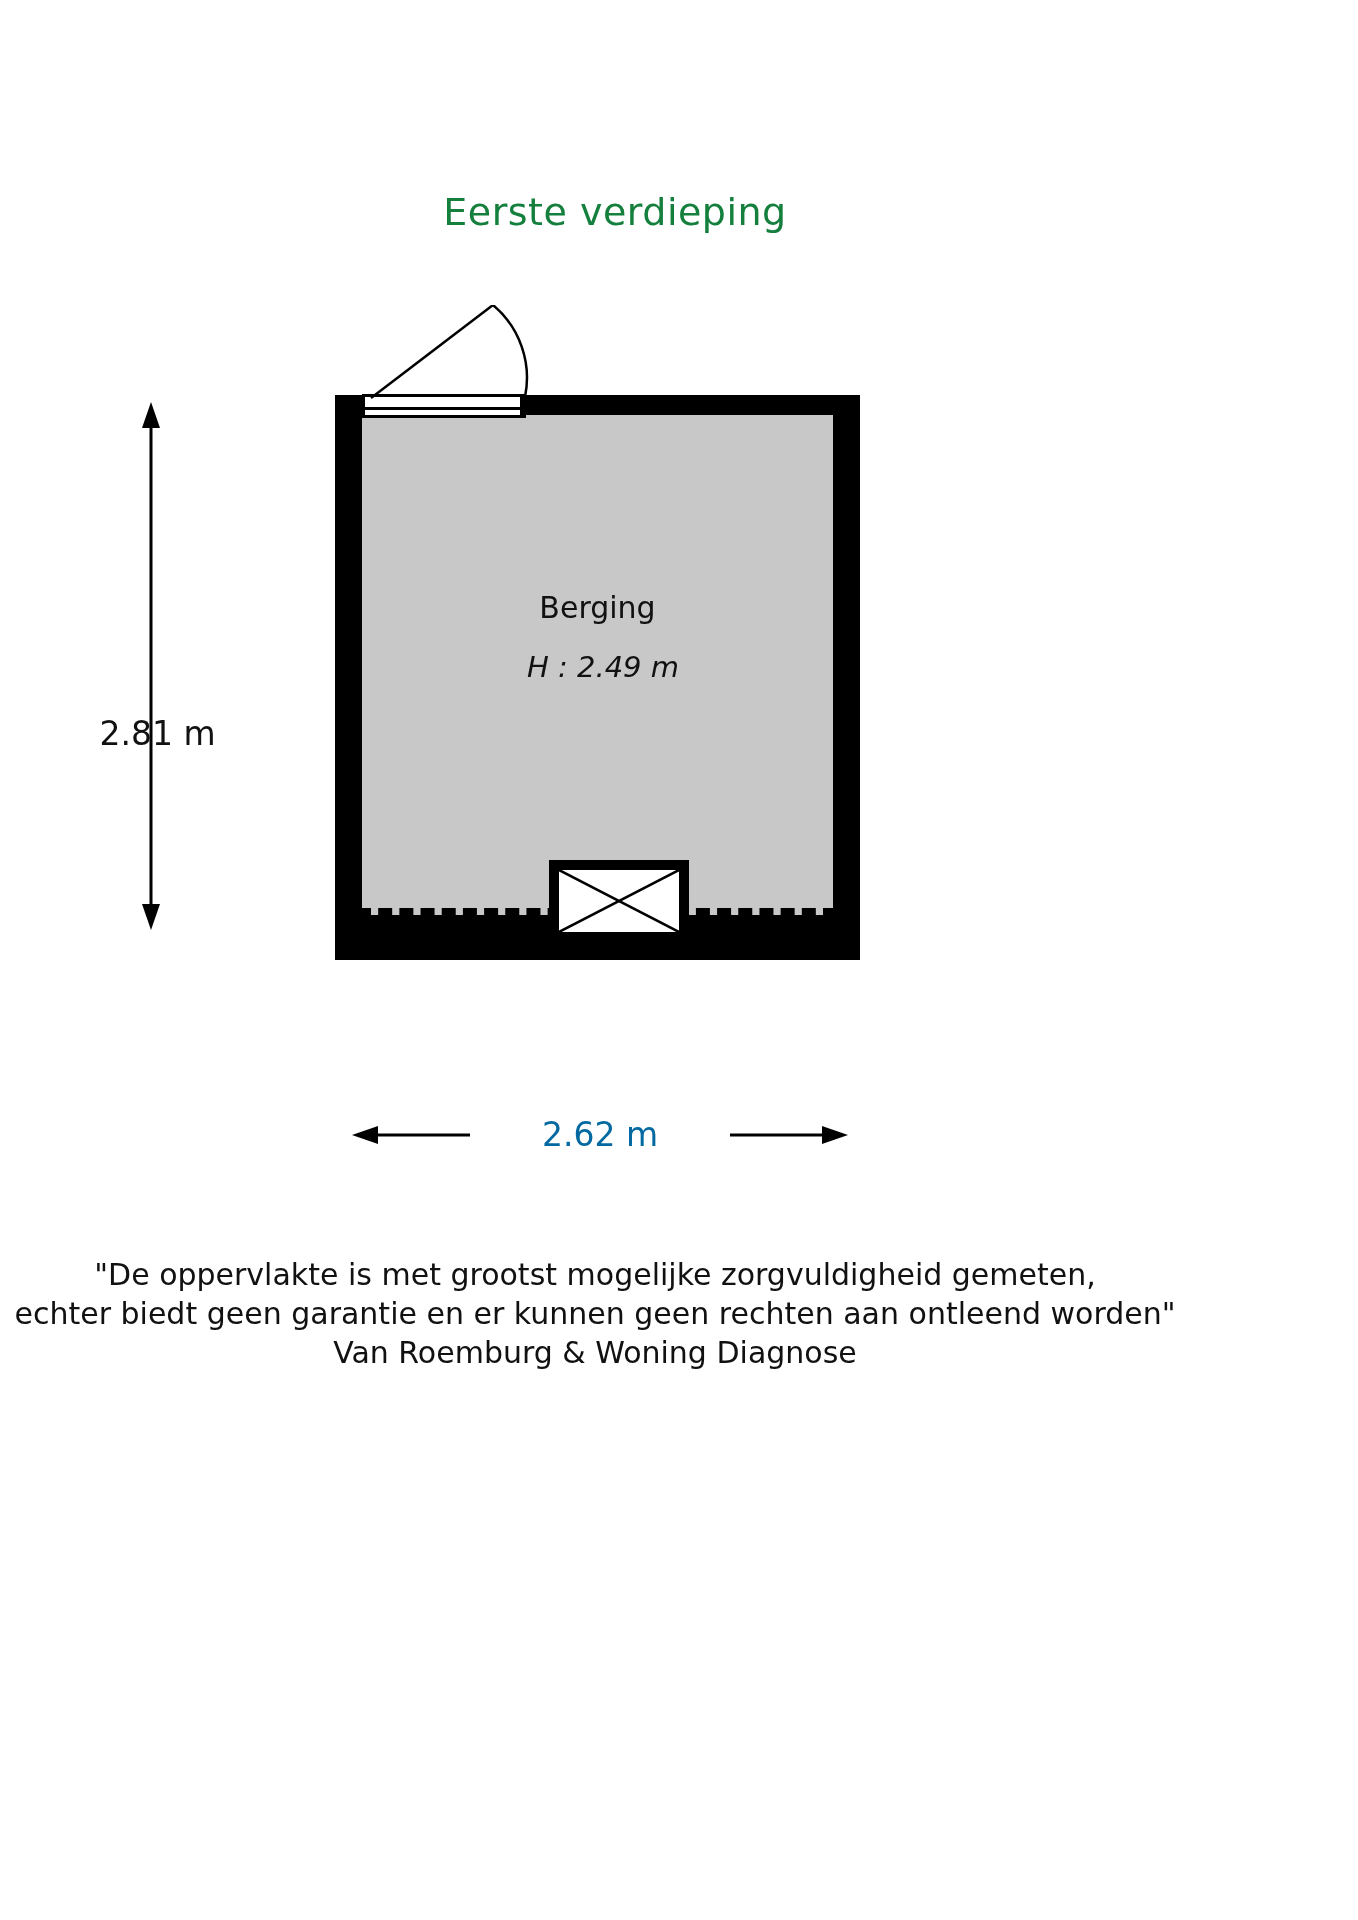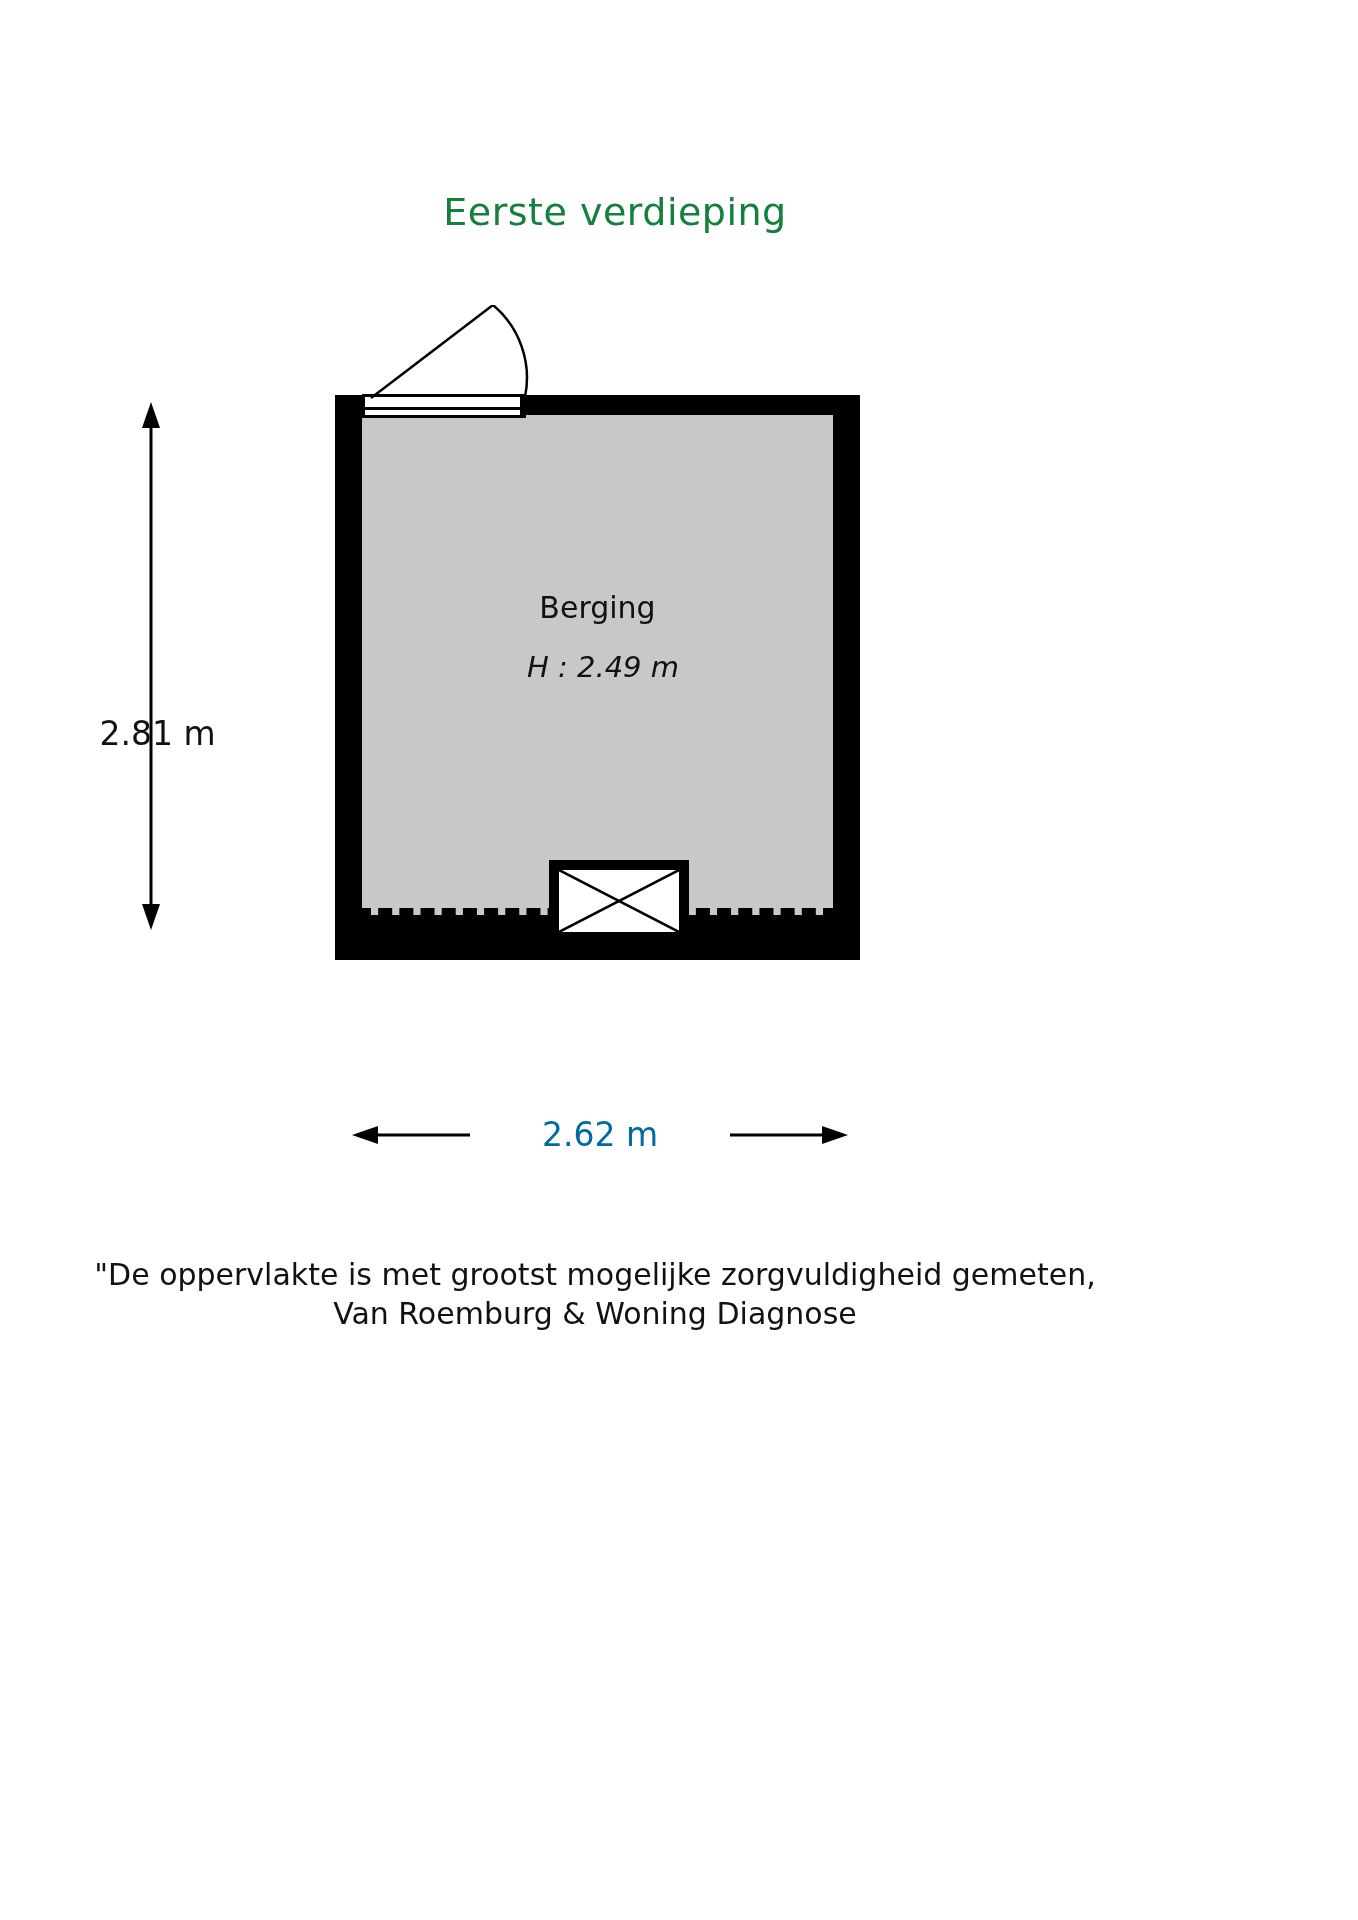--- a/index.html
+++ b/index.html
@@ -254,14 +254,15 @@
   <svg width="500" height="70" viewBox="0 0 500 70">
     <line x1="22" y1="35" x2="478" y2="35" stroke="#000" stroke-width="3"></line>
     <polygon points="2,35 28,26 28,44" fill="#000"></polygon>
     <polygon points="498,35 472,26 472,44" fill="#000"></polygon>
   </svg>
 </div>
 <div class="dim-horizontal-label">2.62 m</div>
 
 <div class="disclaimer">
   <div>"De oppervlakte is met grootst mogelijke zorgvuldigheid gemeten,</div>
+  <div>echter biedt geen garantie en er kunnen geen rechten aan ontleend worden"</div>
   <div>Van Roemburg &amp; Woning Diagnose</div>
 </div>
 
 </body></html>

